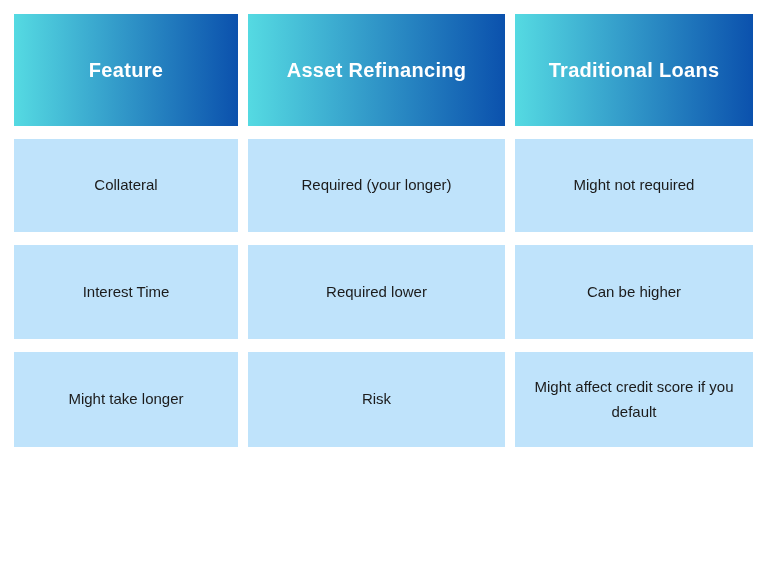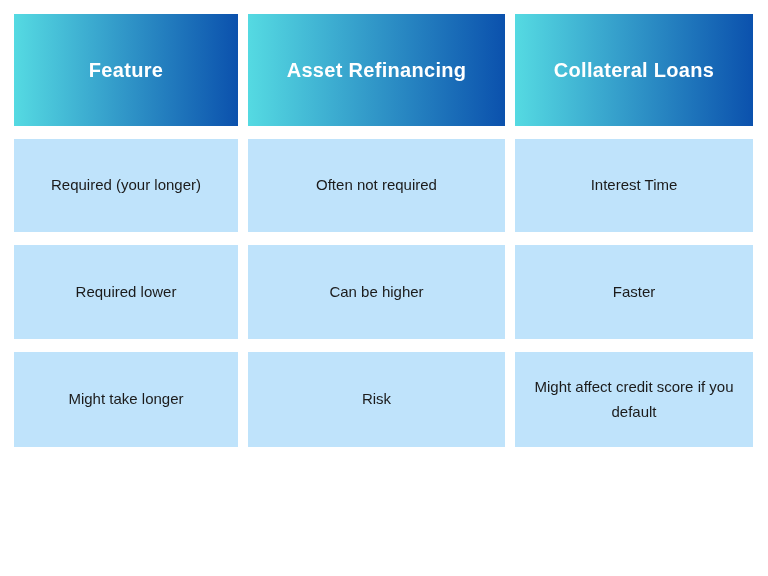--- a/index.html
+++ b/index.html
@@ -47,29 +47,29 @@
   }
 </style>
 </head>
 <body>
 
 <div class="canvas">
   <div class="table-grid">
 
     <div class="cell header">Feature</div>
     <div class="cell header">Asset Refinancing</div>
-    <div class="cell header">Collateral Loans</div>
+    <div class="cell header">Traditional Loans</div>
 
+    <div class="cell">Collateral</div>
     <div class="cell">Required (your longer)</div>
-    <div class="cell">Often not required</div>
+    <div class="cell">Might not required</div>
 
     <div class="cell">Interest Time</div>
     <div class="cell">Required lower</div>
     <div class="cell">Can be higher</div>
 
-    <div class="cell">Faster</div>
     <div class="cell">Might take longer</div>
 
     <div class="cell">Risk</div>
     <div class="cell">Might affect credit score if you default</div>
 
   </div>
 </div>
 
 </body></html>

